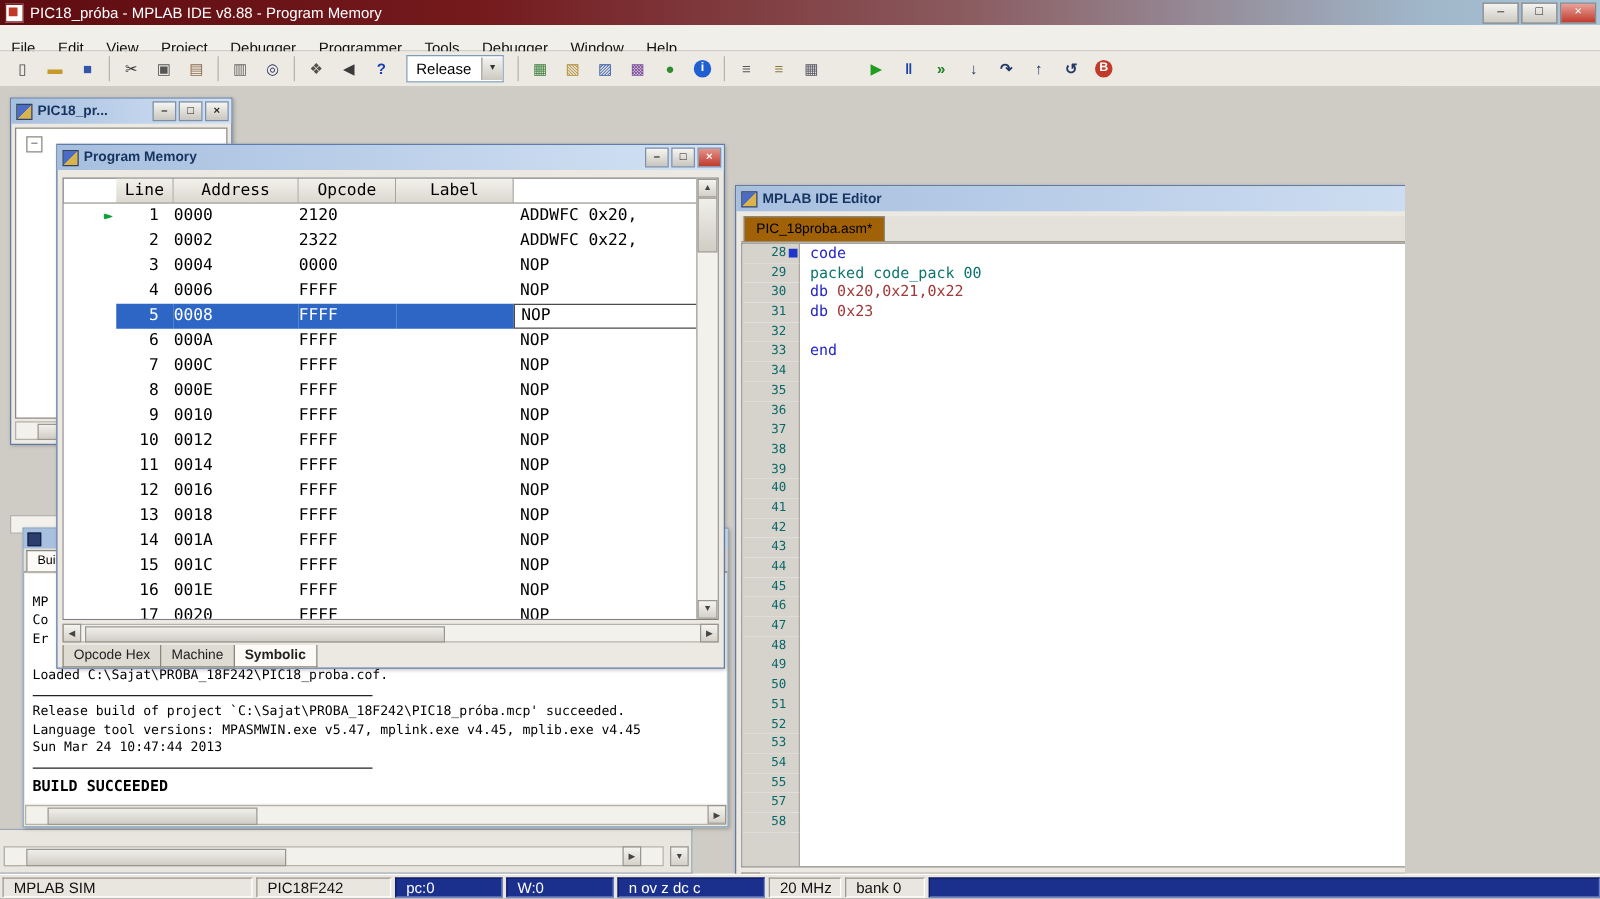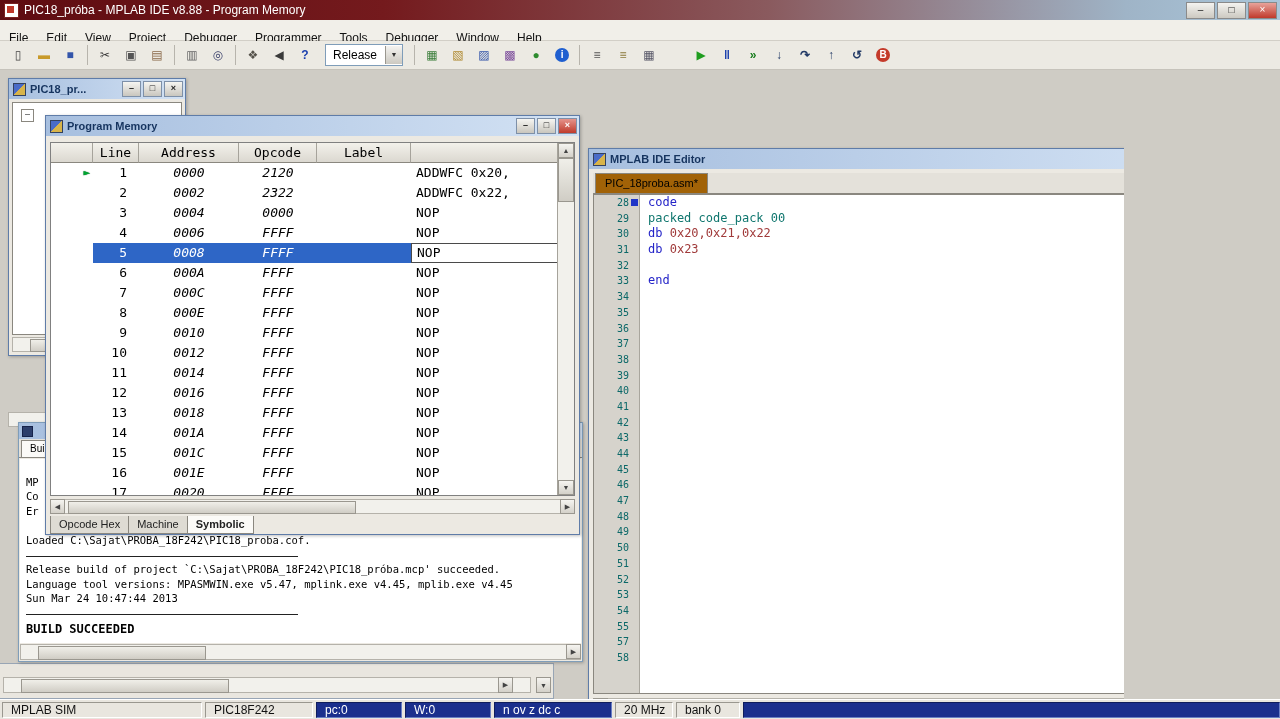--- a/index.html
+++ b/index.html
@@ -42,30 +42,30 @@
   .cb.close-red{background:linear-gradient(#e5938b,#bf3a2b);color:#fff;}
   .small-icon{width:11px;height:11px;border:1px solid #33415e;margin-right:4px;background:linear-gradient(135deg,#4a6cc8 50%,#d8b44a 50%);flex:0 0 auto;}
   
   .sbtn{background:linear-gradient(#f5f4f0,#d4d1c9);border:1px solid #9a978f;color:#444;
     display:flex;align-items:center;justify-content:center;font-size:7px;box-sizing:border-box;}
   .trough{background:#f2f1ec;border:1px solid #b5b2aa;box-sizing:border-box;position:relative;}
   .thumb{background:linear-gradient(#f0efe9,#d0cdc5);border:1px solid #9a978f;position:absolute;box-sizing:border-box;}
   
   #pm-window{left:45px;top:45px;width:535px;height:420px;z-index:20;}
   #pm-table{position:absolute;left:4px;top:26px;right:4px;height:354px;background:#fff;border:1px solid #808080;box-sizing:border-box;}
-  #pm-header{display:flex;height:20px;}
+  #pm-header{display:flex;height:20px;align-items:flex-end;}
   .pm-h{background:linear-gradient(#f3f1eb,#dbd8d0);border-right:1px solid #a6a39b;border-bottom:1px solid #8a877f;
     text-align:center;font:13px "DejaVu Sans Mono",monospace;line-height:19px;box-sizing:border-box;}
   .pmc0{width:42px;flex:0 0 auto;}.pmc1{width:46px;flex:0 0 auto;}.pmc2{width:100px;flex:0 0 auto;}
   .pmc3{width:78px;flex:0 0 auto;}.pmc4{width:94px;flex:0 0 auto;}.pmc5{flex:1;}
   #pm-rows{position:absolute;top:20px;left:0;right:16px;bottom:0;overflow:hidden;background:#fff;}
   .pm-row{display:flex;height:20px;}
   .pm-c{font:13px "DejaVu Sans Mono",monospace;line-height:20px;height:20px;white-space:pre;overflow:hidden;box-sizing:border-box;color:#000;}
   .pm-line{text-align:right;padding-right:12px;}
-  .pm-addr,.pm-opc{text-align:center;font-style:italic;}
+  .pm-addr,.pm-opc{}
   .pm-dis{padding-left:5px;}
   .pm-gut{position:relative;}
   .cur-arrow{position:absolute;right:3px;top:3px;font-size:11px;color:#00a532;text-shadow:0 0 1px #045c20;line-height:13px;}
   .pm-row.sel .pm-line,.pm-row.sel .pm-addr,.pm-row.sel .pm-opc,.pm-row.sel .pm-lab{background:#2e66c6;color:#fff;}
   .pm-row.sel .pm-dis{border:1px solid #4a4a4a;line-height:18px;}
   #pm-vscroll{position:absolute;top:0;right:0;bottom:0;width:16px;background:#f2f1ec;border-left:1px solid #a6a39b;}
   #pm-vscroll .sbtn{width:16px;height:15px;}
   #pm-vscroll .dn{position:absolute;bottom:0;left:0;}
   #pm-vthumb{left:0;width:16px;top:15px;height:44px;}
   #pm-hscroll{position:absolute;left:4px;right:4px;top:383px;height:15px;}

